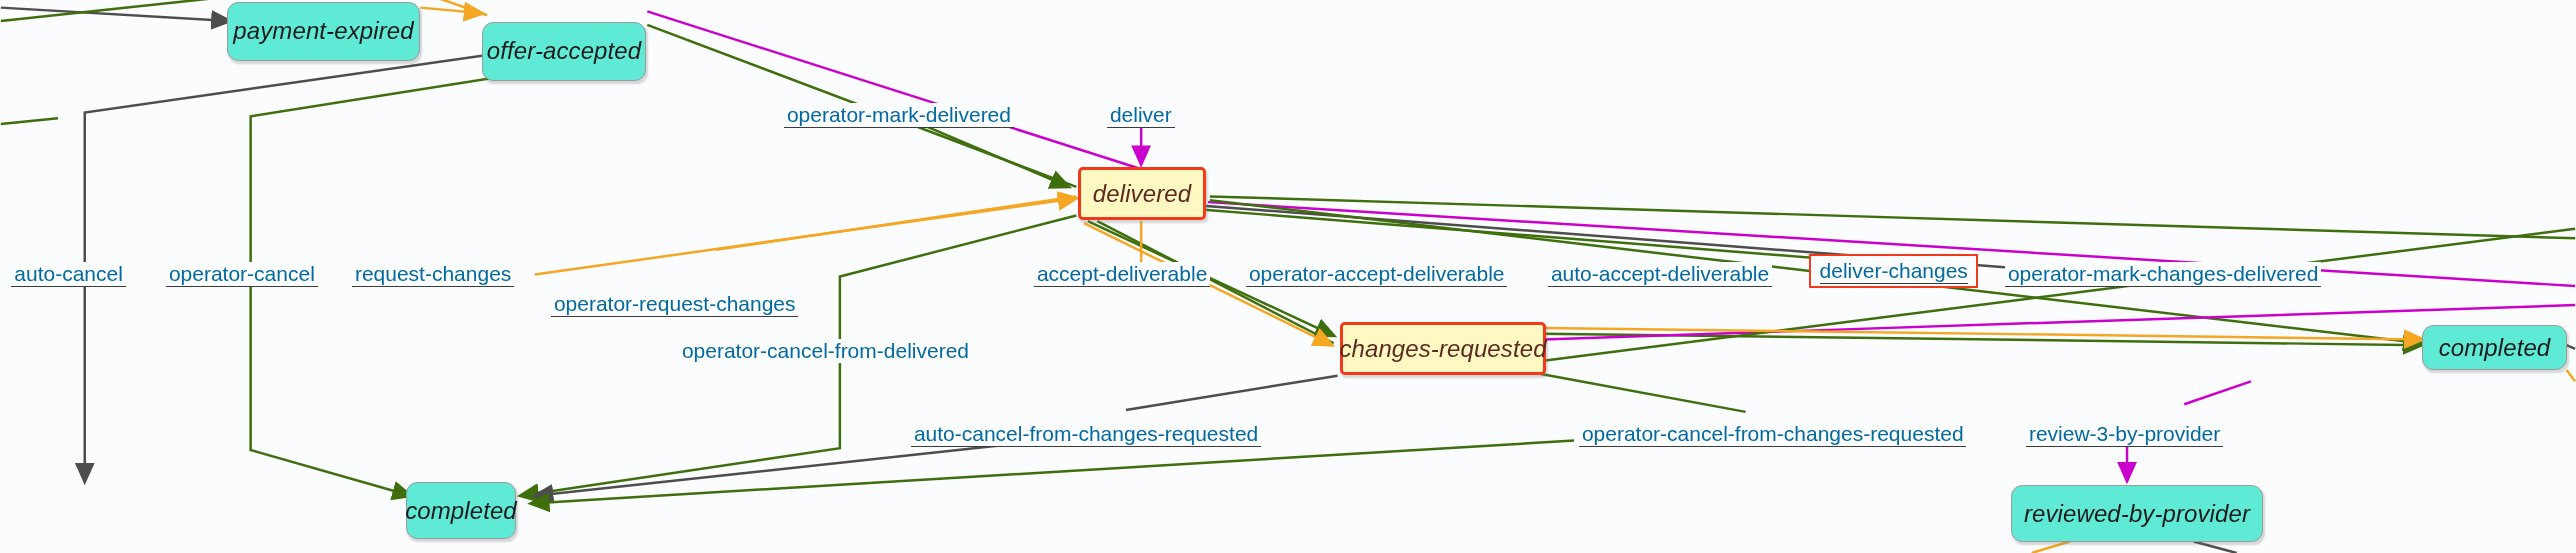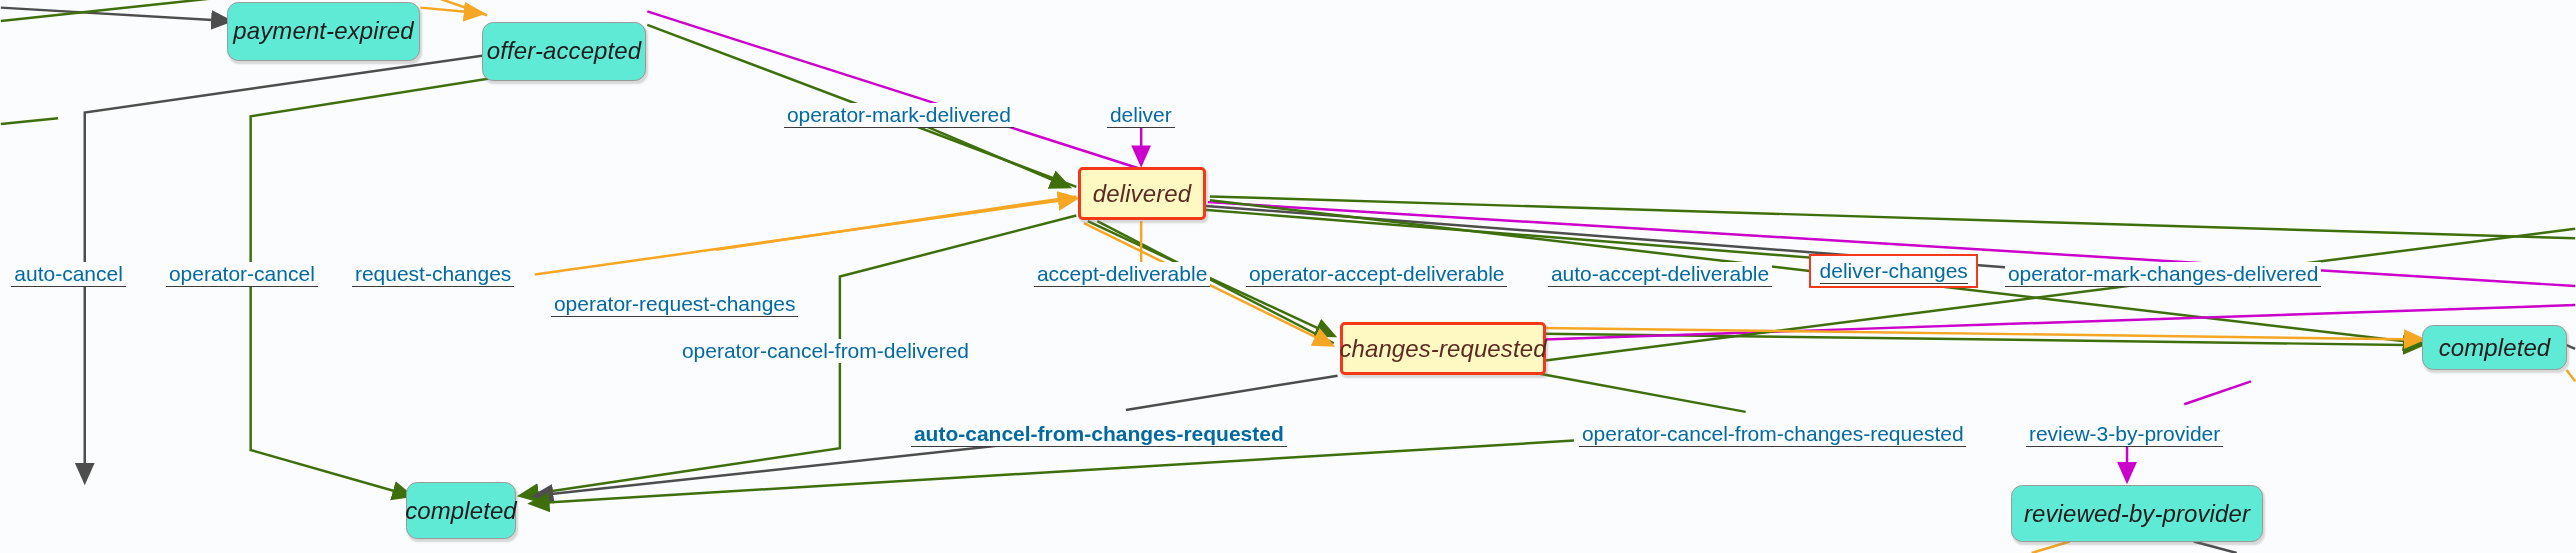--- a/index.html
+++ b/index.html
@@ -158,18 +158,18 @@
       <div class="lbl" style="left: 352px; top: 262px;">request-changes</div>
       <div class="lbl" style="left: 551px; top: 254px; margin-top: 38px;">operator-request-changes</div>
       <div class="lbl" style="left: 784px; top: 103px;">operator-mark-delivered</div>
       <div class="lbl" style="left: 1107px; top: 103px;">deliver</div>
       <div class="lbl" style="left: 1034px; top: 262px;">accept-deliverable</div>
       <div class="lbl" style="left: 1246px; top: 262px;">operator-accept-deliverable</div>
       <div class="lbl" style="left: 1548px; top: 262px;">auto-accept-deliverable</div>
       <div class="lbl boxed" style="left: 1809px; top: 254px;"><span class="u">deliver-changes</span></div>
       <div class="lbl" style="left: 2005px; top: 262px;">operator-mark-changes-delivered</div>
       <div class="lbl plain" style="left: 679px; top: 339px;">operator-cancel-from-delivered</div>
-      <div class="lbl" style="left: 911px; top: 422px; font-weight: bold;">auto-cancel-from-changes-requested</div>
+      <div class="lbl" style="left: 911px; top: 422px;">auto-cancel-from-changes-requested</div>
       <div class="lbl" style="left: 1579px; top: 422px;">operator-cancel-from-changes-requested</div>
       <div class="lbl" style="left: 2026px; top: 422px;">review-3-by-provider</div>
     </div>
 </div>
 
 
 </body></html>

